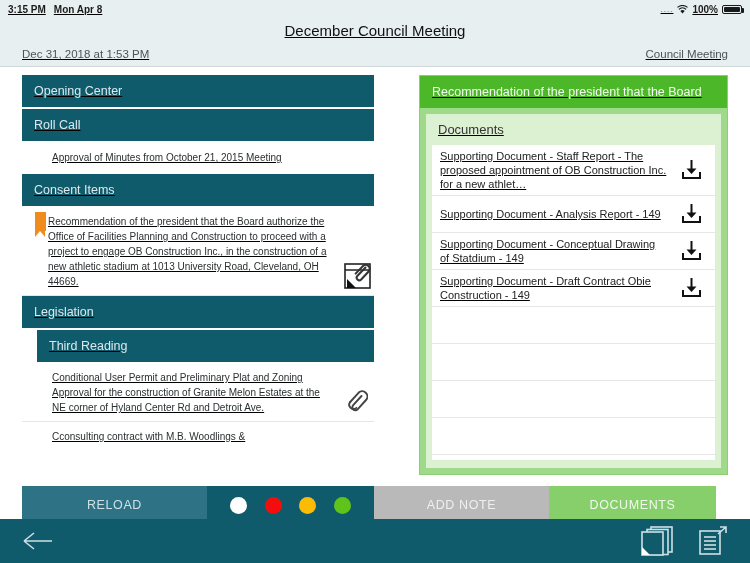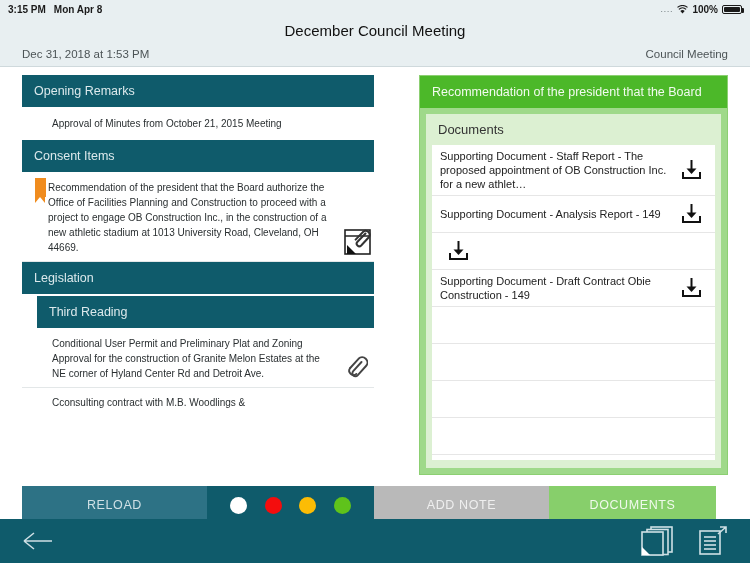--- a/index.html
+++ b/index.html
@@ -2,21 +2,21 @@
 <html><head>
 <meta charset="utf-8">
 <style>
   * { box-sizing: border-box; margin: 0; padding: 0; }
   html, body {
     width: 750px; height: 563px;
     font-family: "Liberation Sans", sans-serif;
     background: #ffffff;
     overflow: hidden;
   }
-  .app { position: relative; width: 750px; height: 563px; background:#404040; }
+  .app { position: relative; width: 750px; height: 563px; background:#404040;text-decoration:underline; }
 
   
   .statusbar {
     height: 18px; background:#e8eff1; display:flex; align-items:center;
     padding: 0 8px; font-size: 10px; font-weight: bold; color:#1a1a1a;
   }
   .sb-left { display:flex; gap:8px; align-items:center; }
   .sb-right { margin-left:auto; display:flex; gap:4px; align-items:center; font-size:10px; font-weight:bold; }
   .dots { letter-spacing:1px; color:#8d9699; font-size:8px; }
   .wifi { width:11px; height:9px; position:relative; }
@@ -150,23 +150,26 @@
     <span class="right">Council Meeting</span>
   </div>
   <div class="hairline"></div>
 
   <div class="content">
 
     <div class="left-pane">
       <div class="agenda">
 
         <div class="ag-header">
-          <span>Opening Remarks</span>
-        </div>
-
+          <span>Opening Center</span>
+        </div>
+
+        <div class="ag-header">
+          <span>Roll Call</span>
+        </div>
 
 
         <div class="ag-text plain">
           <span class="body">Approval of Minutes from October 21, 2015 Meeting</span>
         </div>
 
         <div class="ag-header">
           <span>Consent Items</span>
         </div>
 
@@ -231,20 +234,21 @@
               <span class="dicon">
                 <svg width="23" height="22" viewBox="0 0 23 22">
                   <path d="M11.5 1 L11.5 13" stroke="#111" stroke-width="2"></path>
                   <path d="M6.5 9.5 L11.5 15 L16.5 9.5 Z" fill="#111"></path>
                   <path d="M3 13 L3 19 L20 19 L20 13" stroke="#111" stroke-width="2" fill="none"></path>
                 </svg>
               </span>
             </div>
 
             <div class="docrow">
+              <span class="dtext">Supporting Document - Conceptual Drawing of Statdium - 149</span>
               <span class="dicon">
                 <svg width="23" height="22" viewBox="0 0 23 22">
                   <path d="M11.5 1 L11.5 13" stroke="#111" stroke-width="2"></path>
                   <path d="M6.5 9.5 L11.5 15 L16.5 9.5 Z" fill="#111"></path>
                   <path d="M3 13 L3 19 L20 19 L20 13" stroke="#111" stroke-width="2" fill="none"></path>
                 </svg>
               </span>
             </div>
 
             <div class="docrow">

